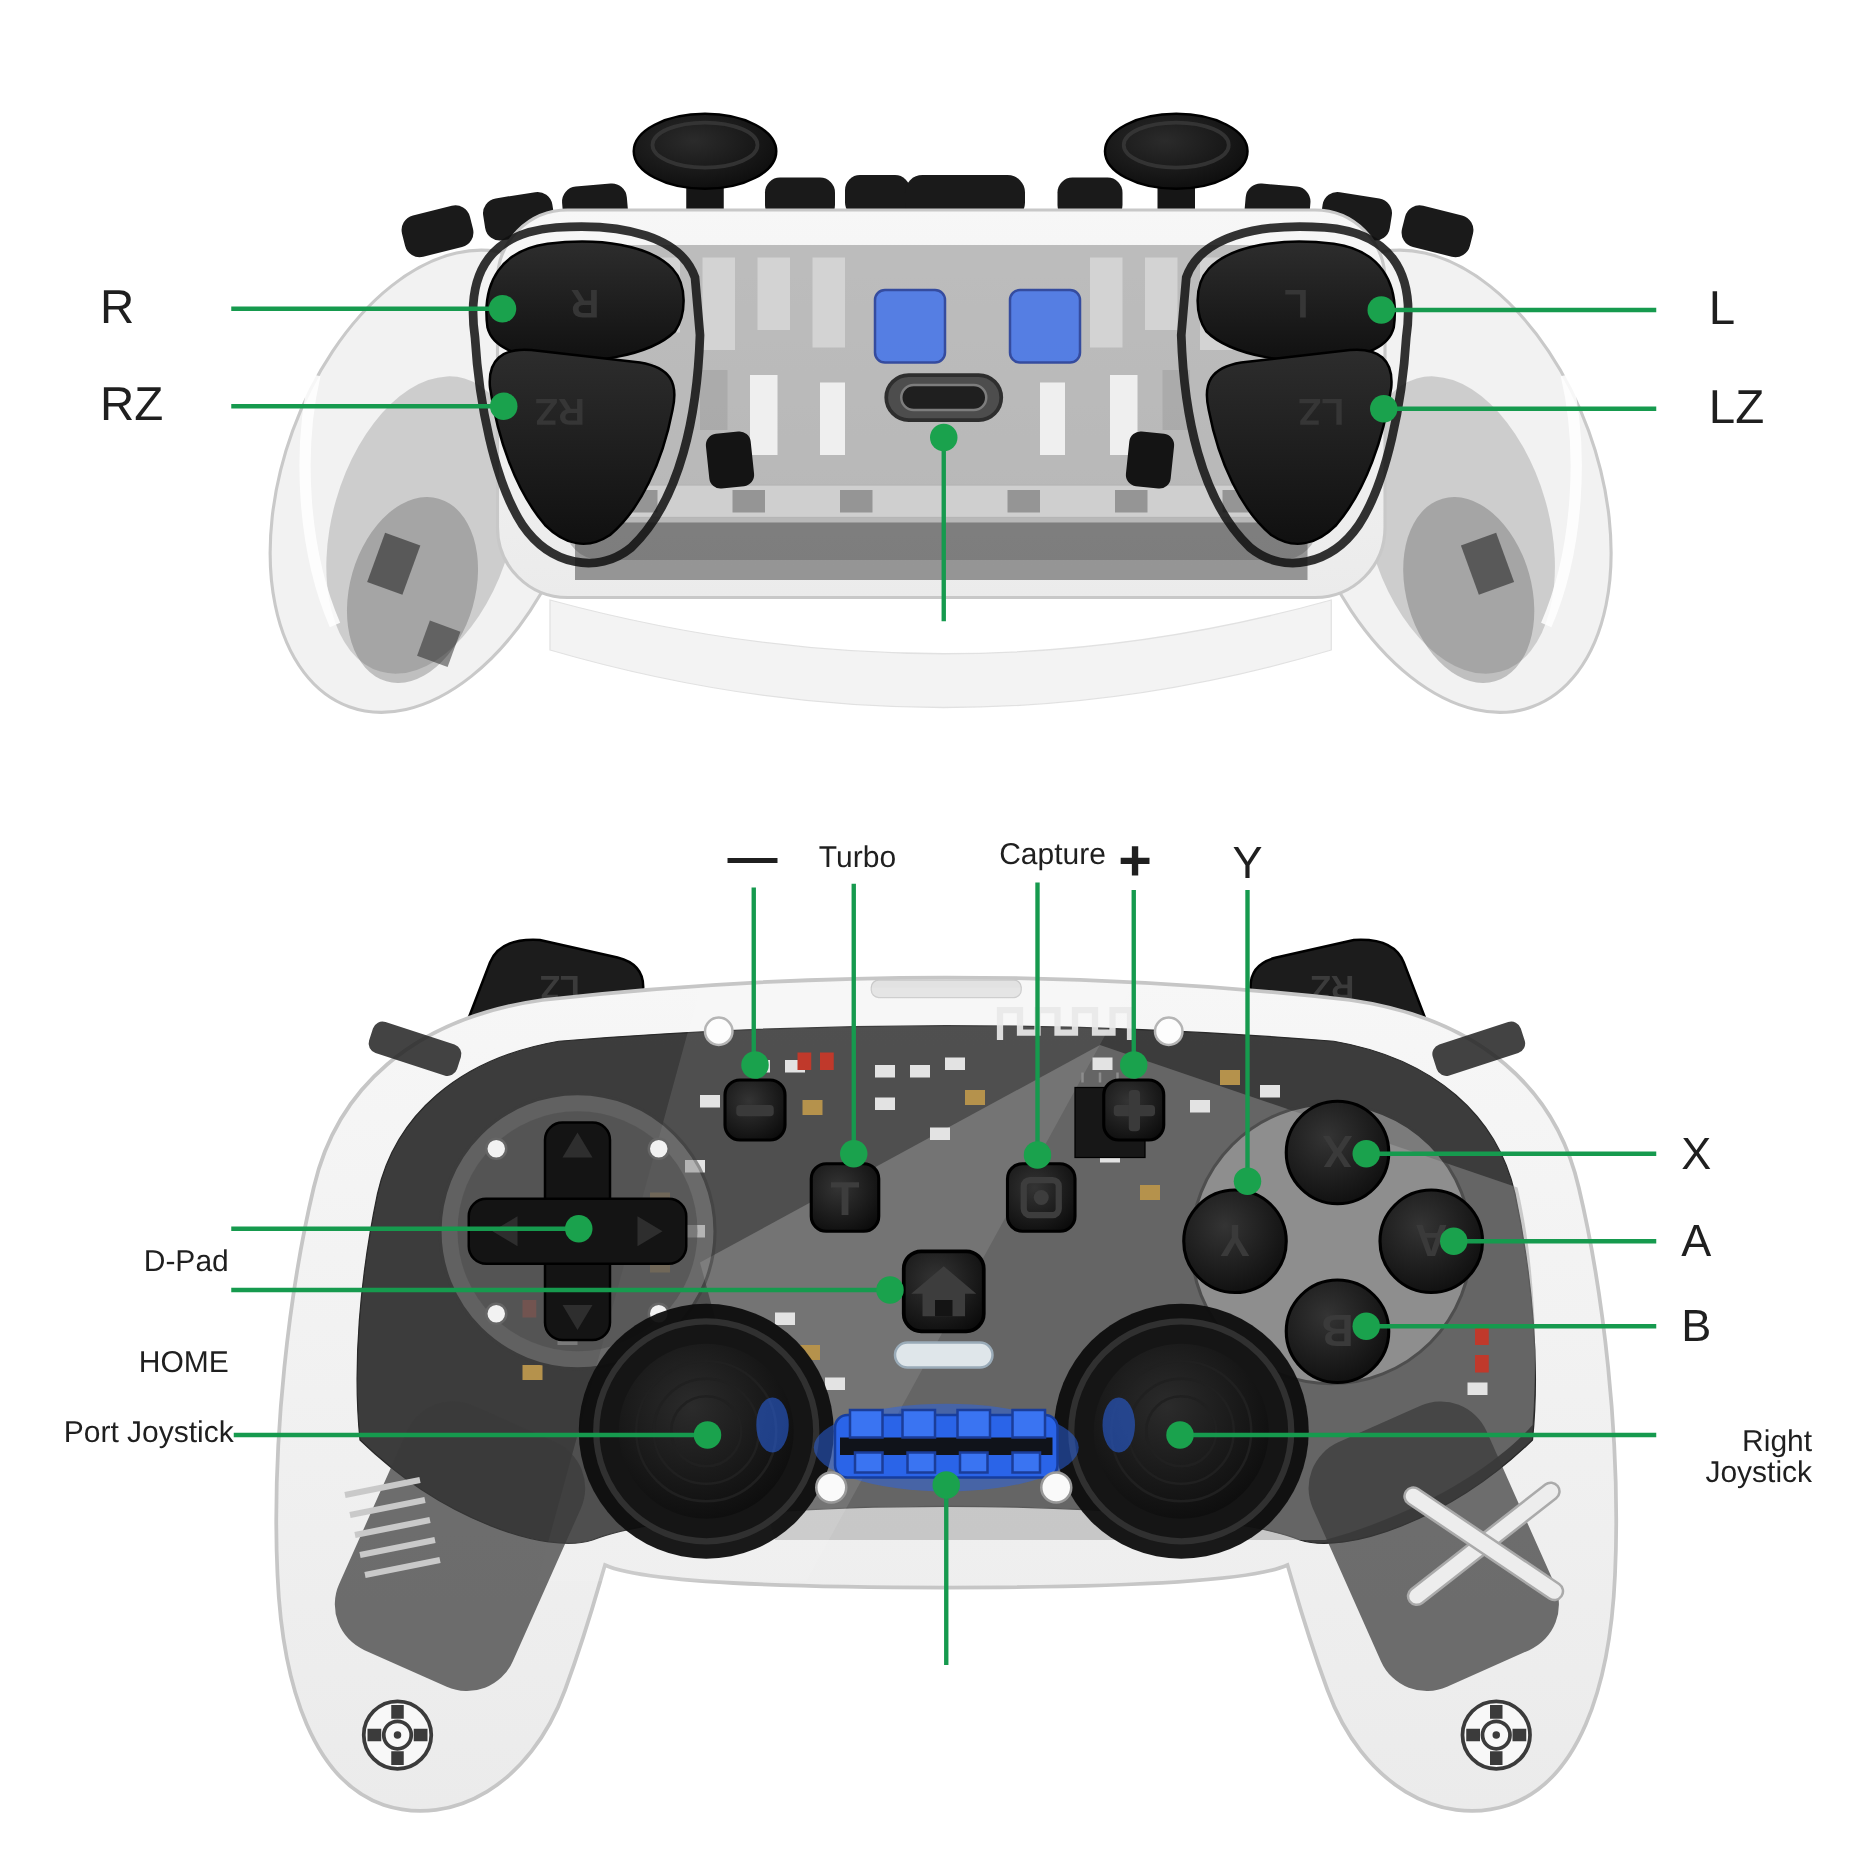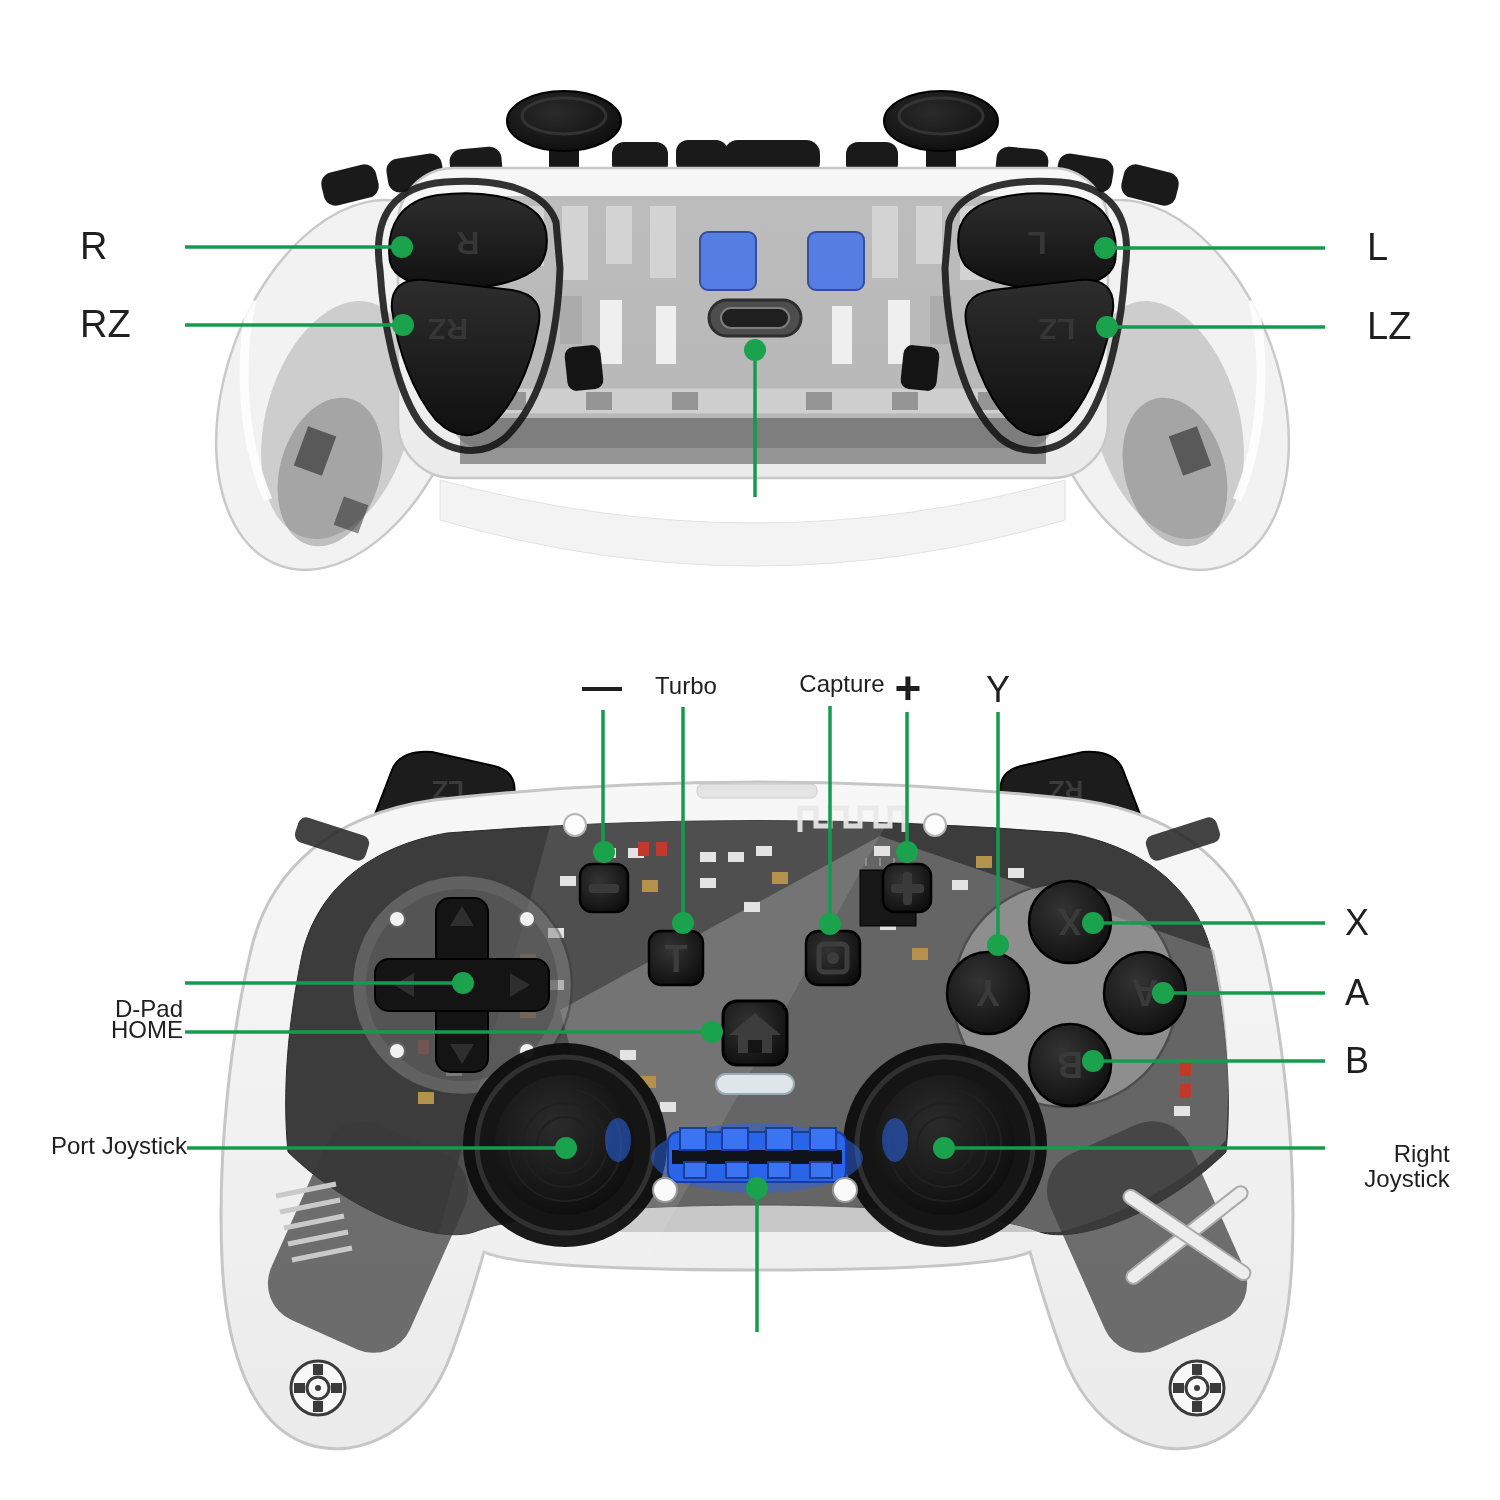--- a/index.html
+++ b/index.html
@@ -17,21 +17,21 @@
   #lbl-minus{left:602px;top:686px;font-size:40px;font-weight:bold;}
   #lbl-turbo{left:686px;top:686px;}
   #lbl-capture{left:818px;top:684px;margin-left:24px;}
   #lbl-plus{left:908px;top:688px;font-size:46px;font-weight:bold;}
   #lbl-y{left:998px;top:690px;font-size:36px;}
   #lbl-x{left:1345px;top:923px;font-size:36px;}
   #lbl-a{left:1345px;top:993px;font-size:36px;}
   #lbl-b{left:1345px;top:1061px;font-size:36px;}
   #lbl-right-joystick{left:1407px;top:1166px;text-align:right;}
   #lbl-dpad{right:1317px;top:972px;margin-top:37px;}
-  #lbl-home{right:1317px;top:1030px;}
+  #lbl-home{right:1317px;top:1090px;}
   #lbl-left-joystick{right:1313px;top:1146px;}
   #lbl-led{left:744px;top:1367px;font-size:37px;}
 </style>
 </head>
 <body>
 
 <div class="stage">
 
 <svg class="art" width="1500" height="1500" viewBox="0 0 1500 1500">
   <defs>

